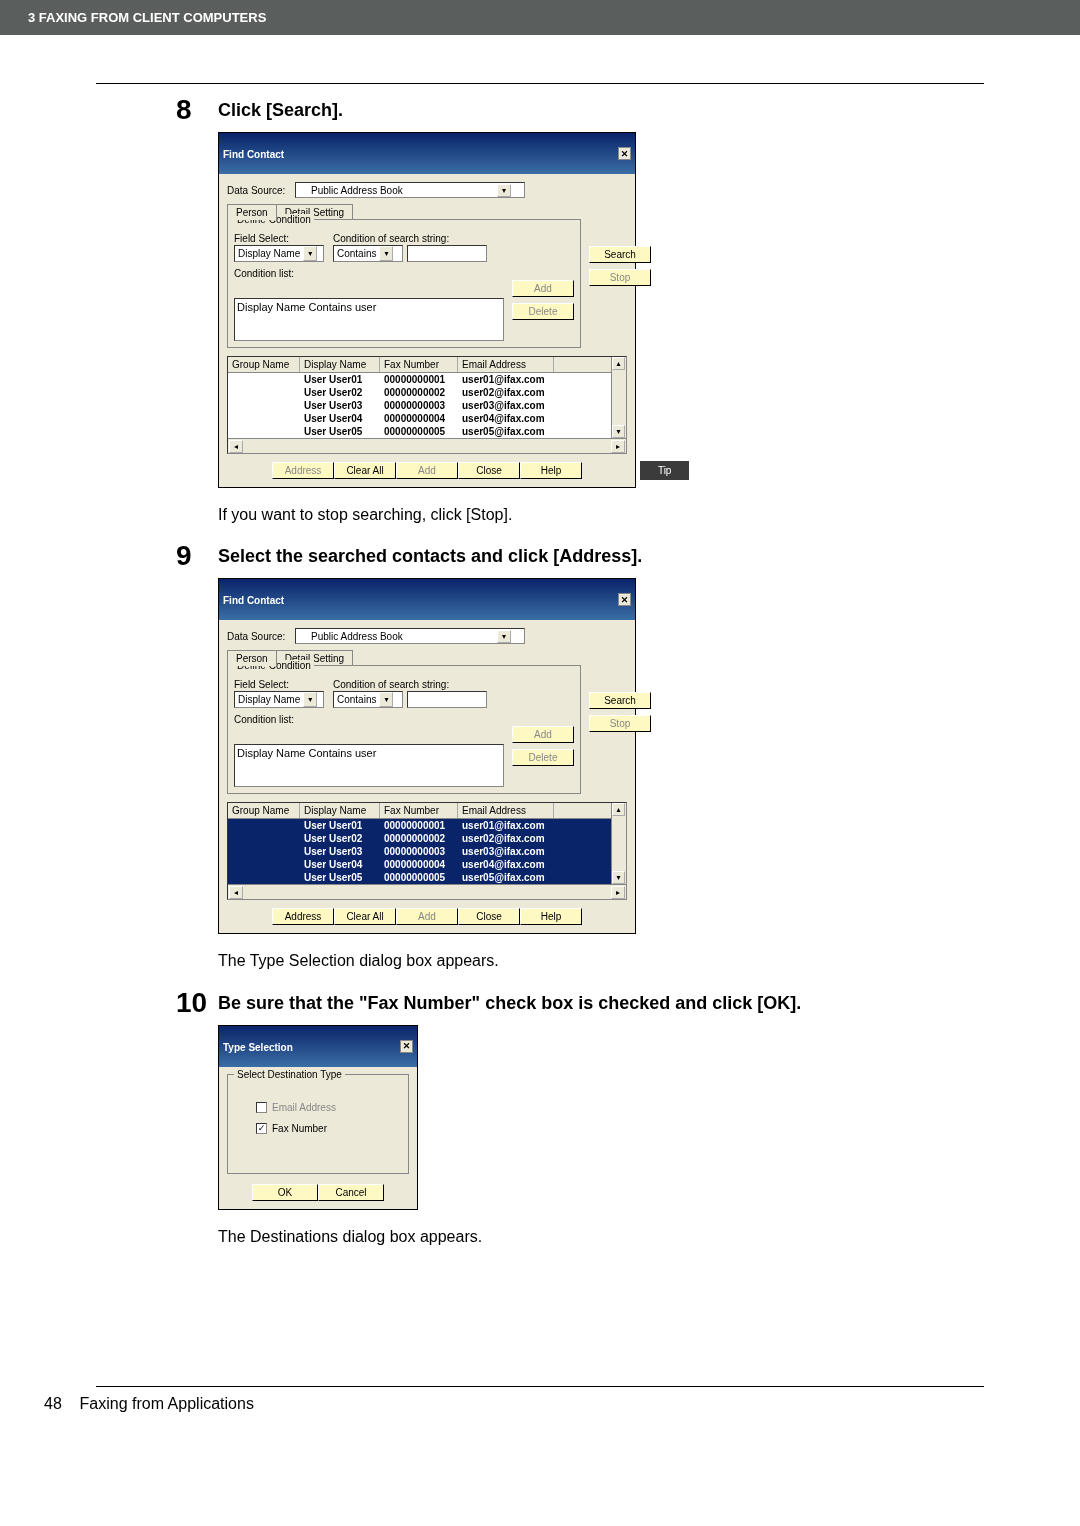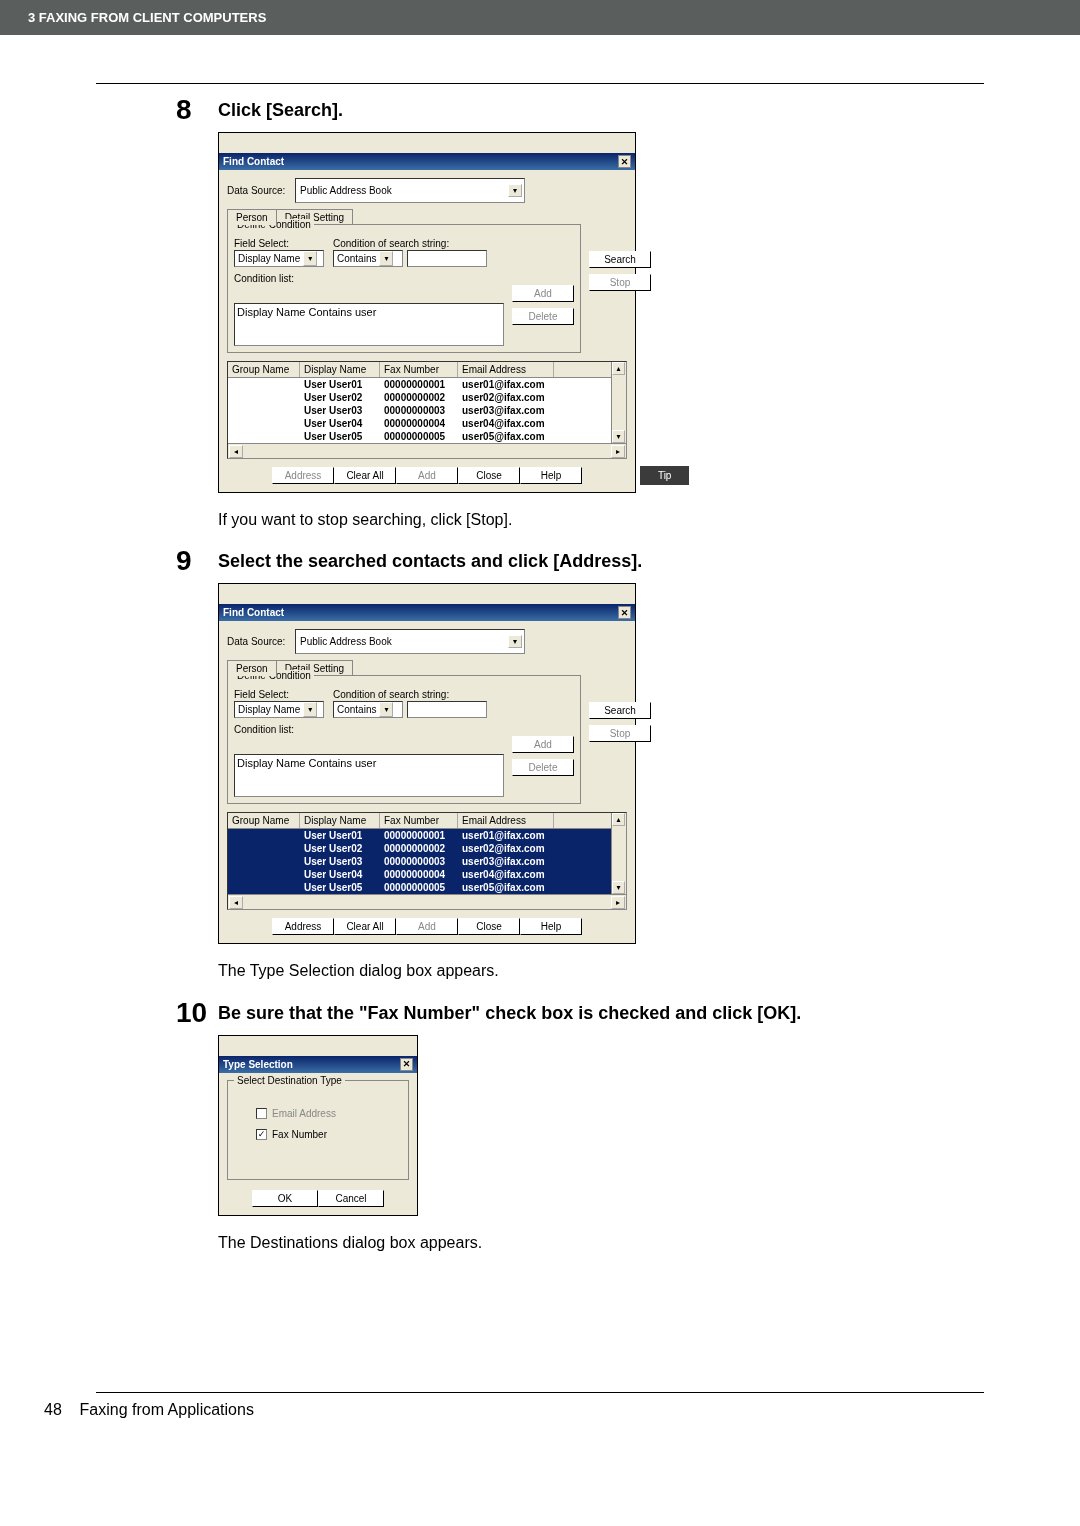--- a/index.html
+++ b/index.html
@@ -6,41 +6,41 @@
   body { font-family: Arial, Helvetica, sans-serif; font-size: 14px; color: #000; background: #fff; width: 1080px; }
   .page { width: 1080px; padding: 0; position: relative; }
   .header-bar { background: #5a5e5d; color: #fff; font-size: 13px; font-weight: bold; padding: 10px 28px; }
   .hr-line { border: none; border-top: 1.5px solid #000; margin: 48px 96px 8px 96px; }
   .content { padding: 0 96px 80px 176px; }
   .step { display: flex; align-items: flex-start; margin-top: 14px; }
   .step-num { font-size: 28px; font-weight: bold; width: 42px; margin-top: -4px; flex-shrink:0; }
   .step-title { font-size: 18px; font-weight: bold; padding-top: 2px; }
   .step-body { margin-left: 42px; }
   .shot { display:inline-block; border:1px solid #000; margin: 6px 0 10px 0; background:#ece9d8; font-family: Tahoma, sans-serif; font-size: 10px; }
-  .titlebar { background: linear-gradient(#0a246a,#3a6ea5); color:#fff; padding:2px 4px; display:flex; justify-content:space-between; align-items:center; font-weight:bold; font-size:10px;margin-top:20px;}
+  .titlebar { background: linear-gradient(#0a246a,#3a6ea5); color:#fff; padding:14px 4px; display:flex; justify-content:space-between; align-items:flex-end; font-weight:bold; font-size:10px;}
   .titlebar .xbtn { background:#ece9d8; color:#000; width:13px; height:13px; display:flex; align-items:center; justify-content:center; font-size:9px; border:1px solid #888;}
   .dlg-body { padding: 8px; }
   .row { display:flex; align-items:center; margin-bottom:6px; }
   .lbl { width: 68px; font-size:10px; }
-  .select { background:#fff; border:1px inset #888; height:25px; padding:0 4px; display:flex; align-items:center; justify-content:space-between; flex:1; font-size:10px;}
+  .select { background:#fff; border:1px inset #888; height:16px; padding:0 15px; display:flex; align-items:center; justify-content:space-between; flex:1; font-size:10px;}
   .select .arrow { background:#ece9d8; border:1px outset #fff; width:14px; height:13px; font-size:8px; display:flex; align-items:center; justify-content:center; margin-right:-2px;}
   .tabs { display:flex; font-size:10px; }
   .tab { padding:2px 8px; border:1px solid #888; border-bottom:none; background:#ece9d8; margin-right:-1px;}
   .tab.active { background:#ece9d8; position:relative; z-index:2; }
   .fieldset { border:1px solid #888; padding:6px; margin-top:-1px; font-size:10px; position:relative;}
   .fs-legend { font-size:10px; padding: 0 3px; background:#ece9d8; position:relative; top:-12px; display:inline;}
   .cond-row { display:flex; gap:9px; align-items:flex-start; margin-top:-4px;}
   .cond-col { display:flex; flex-direction:column; }
   .cond-lbl { font-size:10px; margin-bottom:1px;}
   .smsel { display:flex; background:#fff; border:1px inset #888; height:17px; align-items:center; font-size:10px;}
   .smsel .txt { padding:0 3px; }
   .smsel .arrow { background:#ece9d8; border:1px outset #fff; width:14px; height:15px; font-size:8px; display:flex; align-items:center; justify-content:center;}
   .textin { background:#fff; border:1px inset #888; height:17px; padding:0 3px; font-size:10px;}
   .condlist { background:#fff; border:1px inset #888; height:43px; width:270px; margin-top:18px; padding:2px; font-size:11px;}
-  .btn { background:#ffffff; border:1px outset #fff; border-color:#fff #555 #555 #fff; padding:2px 0; width:62px; text-align:center; font-size:10px; }
+  .btn { background:#fef9c3; border:1px outset #fff; border-color:#fff #555 #555 #fff; padding:2px 0; width:62px; text-align:center; font-size:10px; }
   .btn.dis { color:#888; }
   .rcol { display:flex; flex-direction:column; gap:6px; margin-left:8px;}
   .condarea { display:flex; }
   .side-btns { display:flex; flex-direction:column; gap:6px; padding-top:26px; padding-left:8px; }
   .results { border:1px inset #888; background:#fff; margin-top:8px; position:relative;}
   .rhead { display:flex; background:#ece9d8; border-bottom:1px solid #888; font-size:10px;}
   .rhead div { padding:2px 4px; border-right:1px solid #aaa; }
   .c-grp{width:72px;} .c-disp{width:80px;} .c-fax{width:78px;} .c-em{width:96px;}
   .rrow { display:flex; font-size:10px;font-weight:bold; }
   .rrow div { padding:1px 4px; border-right:1px solid transparent; }

